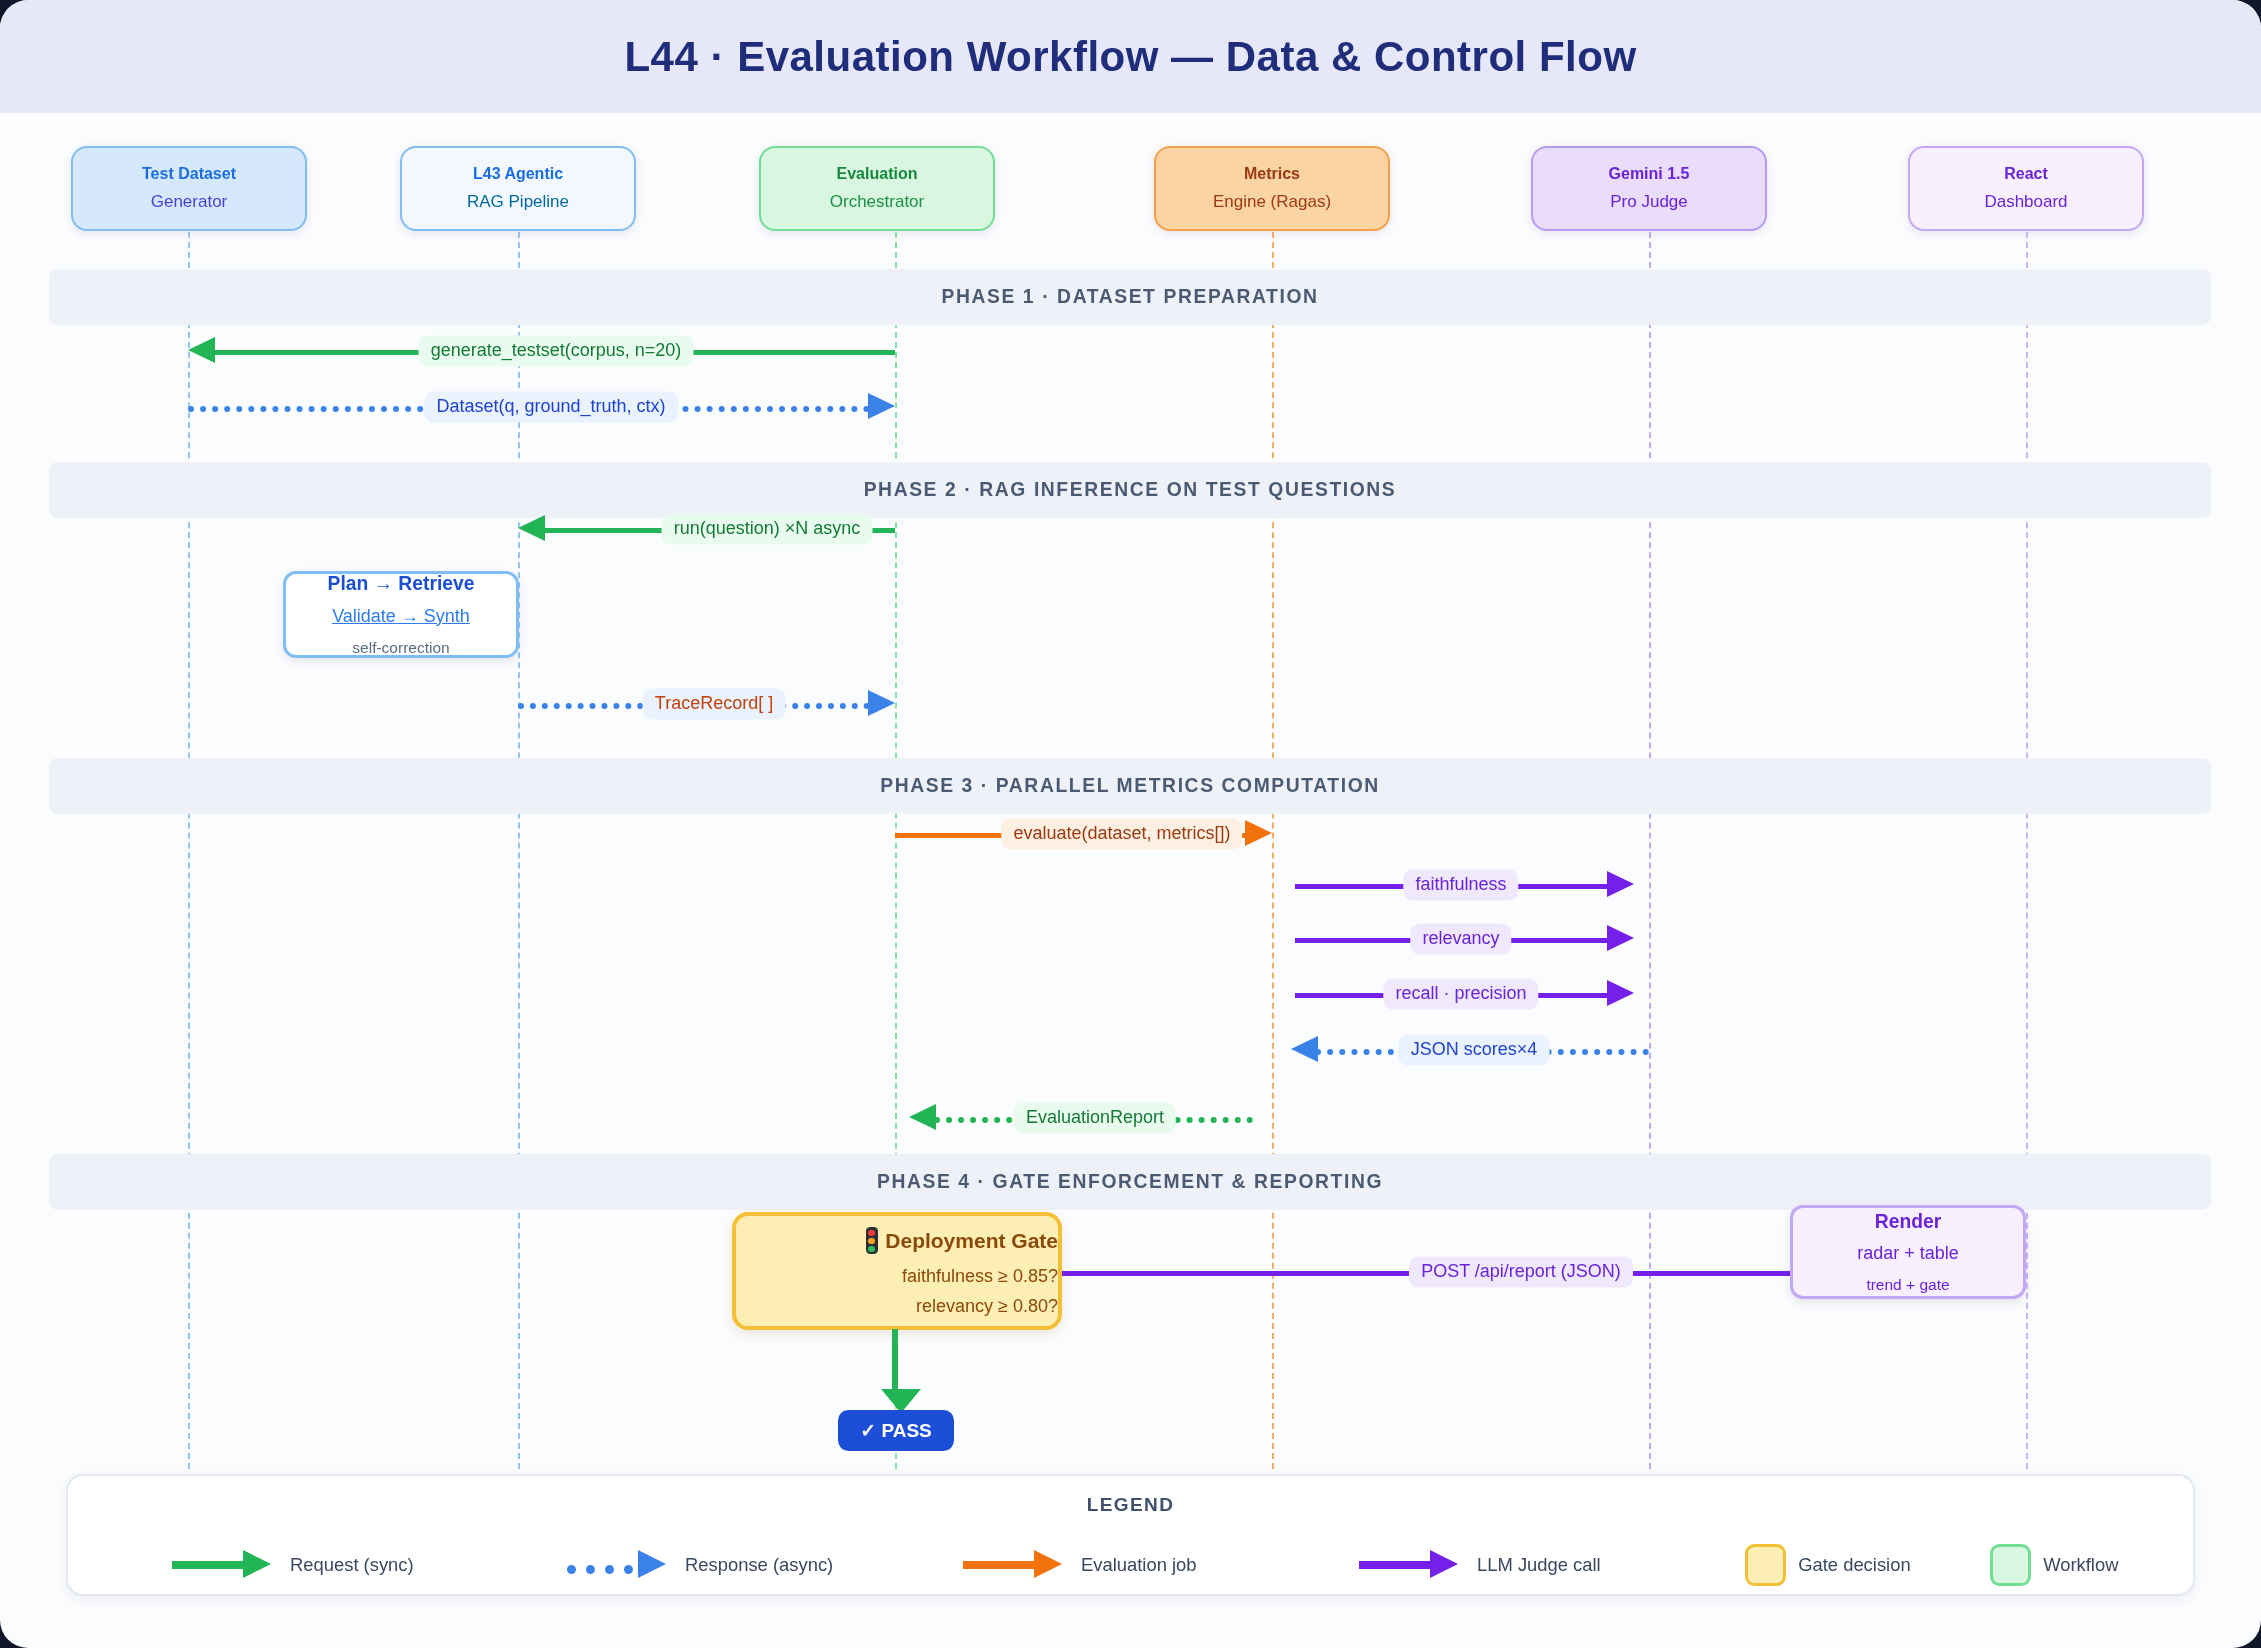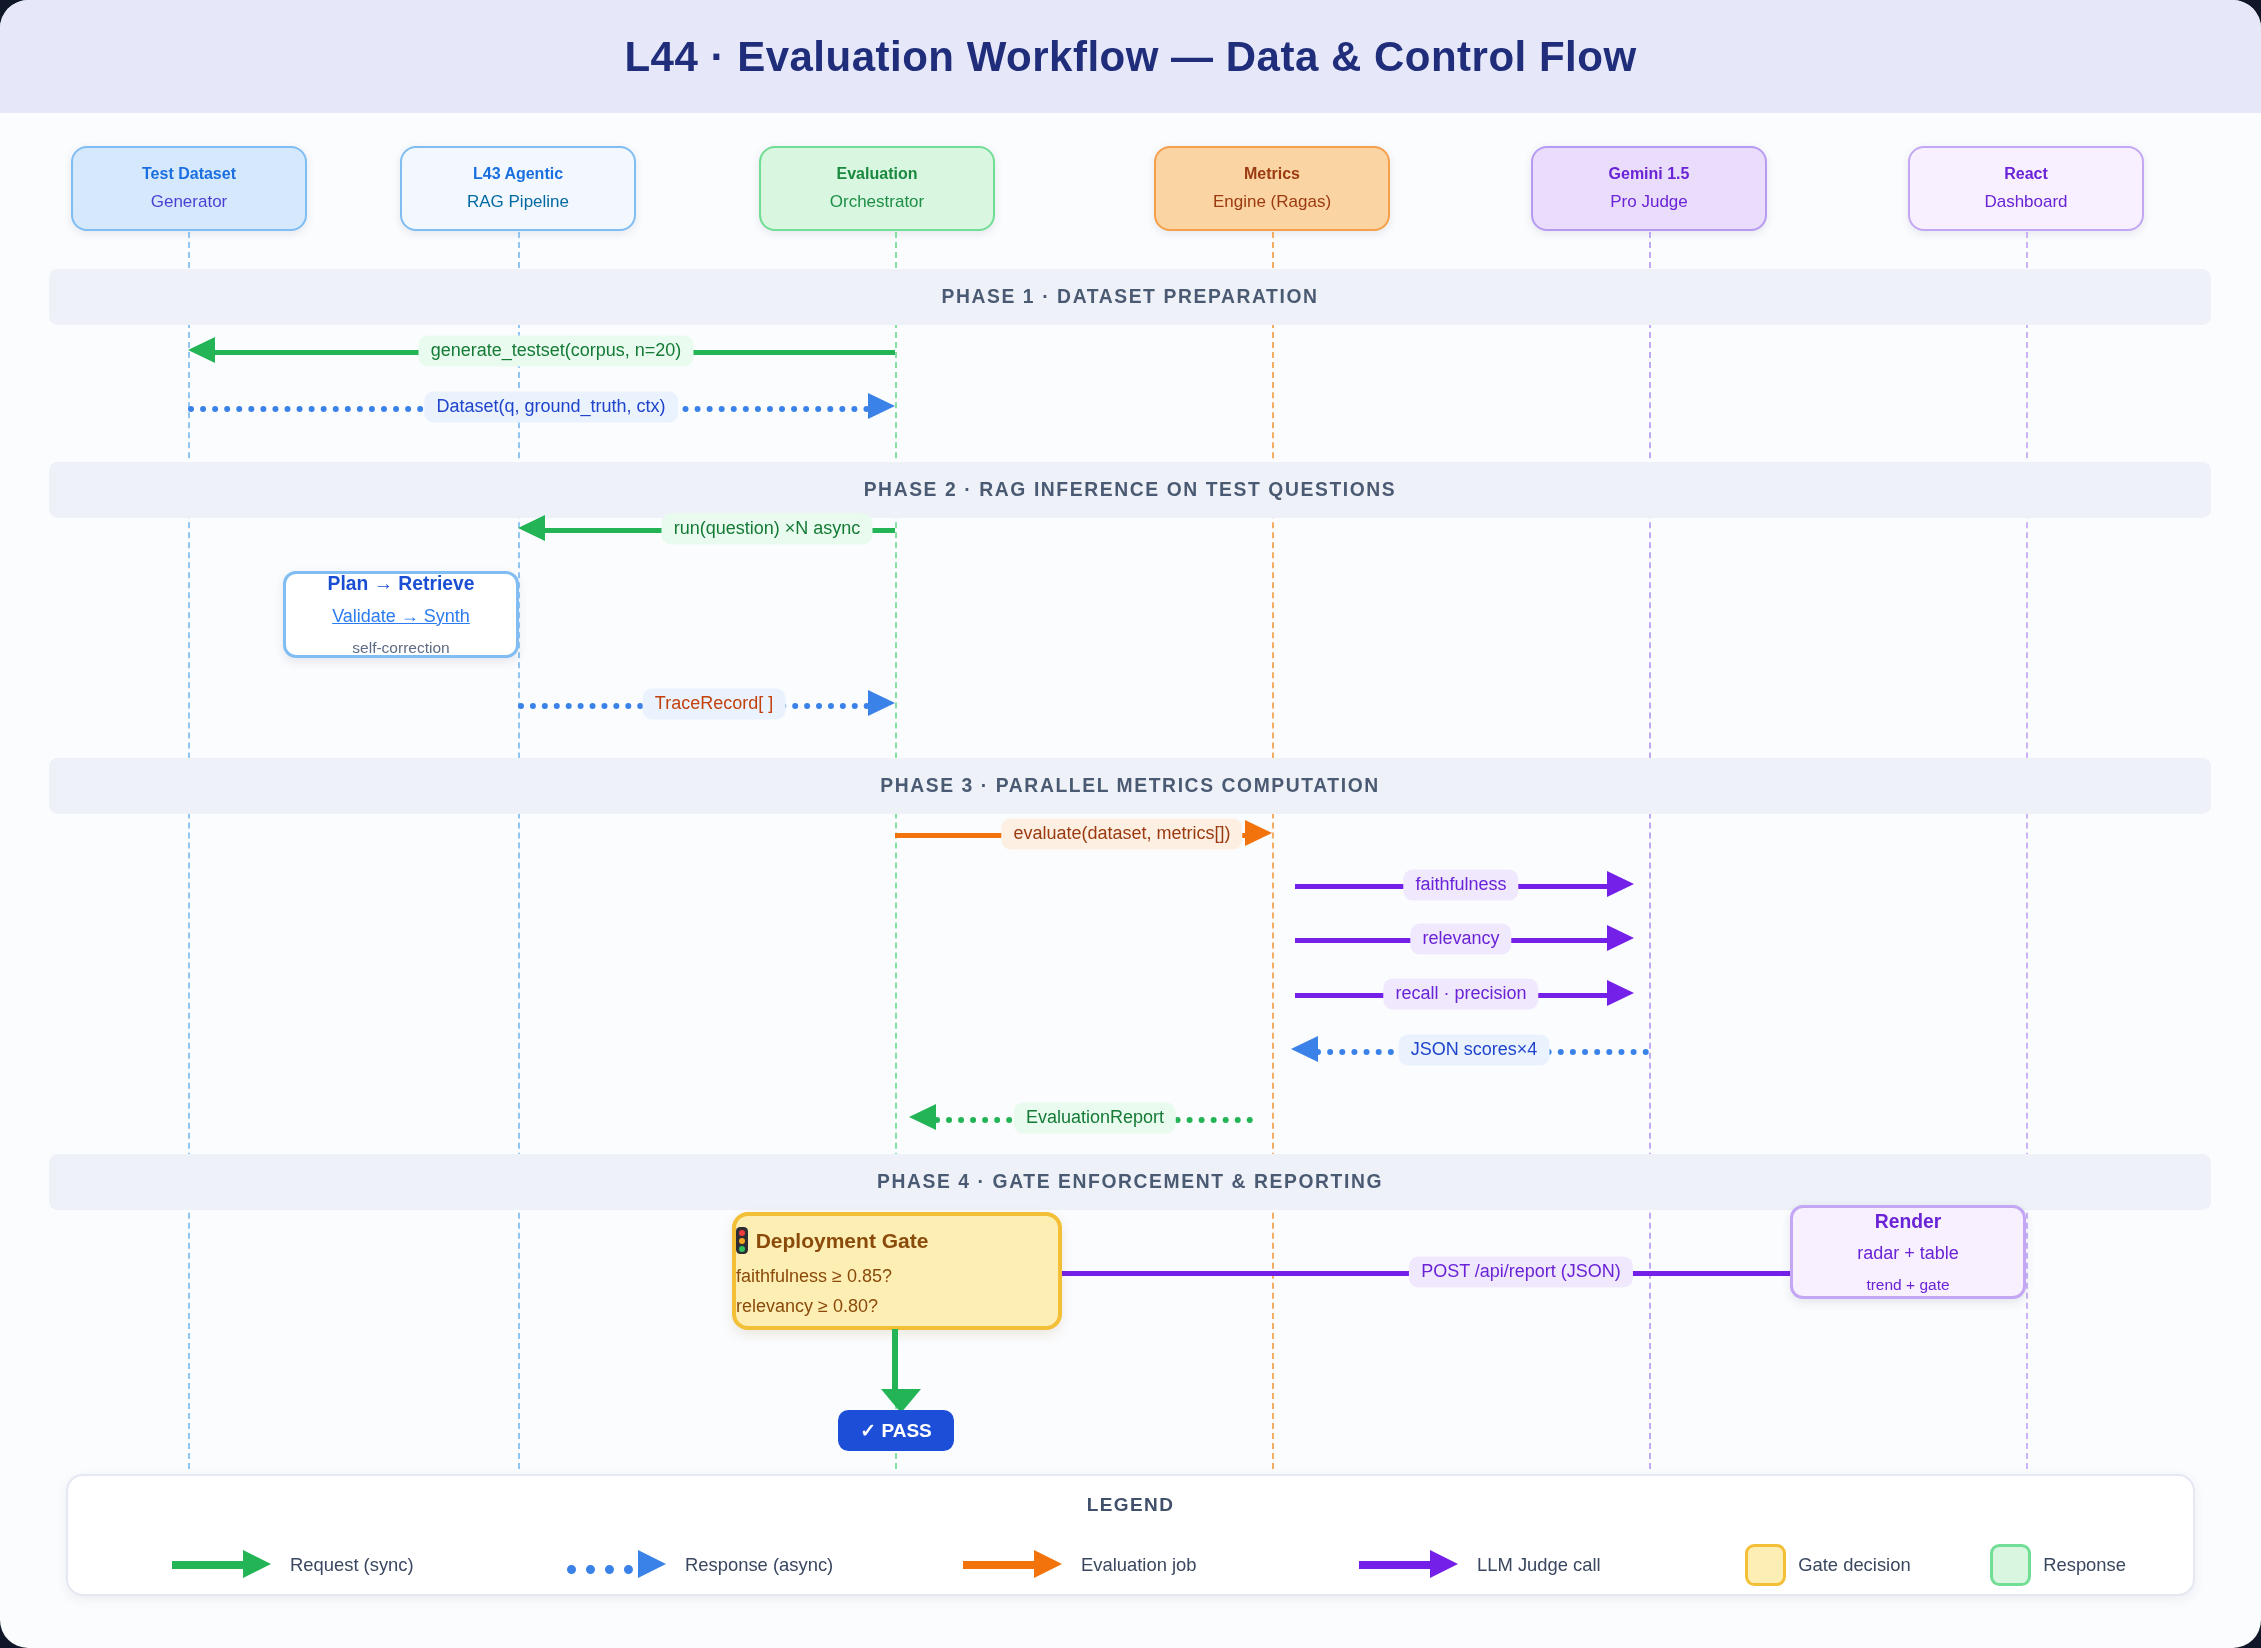--- a/index.html
+++ b/index.html
@@ -86,21 +86,21 @@
   }
   .note .n1{font-size:19.3px;font-weight:bold;line-height:1.1;}
   .note .n2{font-size:18px;margin-top:12.2px;line-height:1.1;}
   .note .n3{font-size:15.5px;margin-top:12.2px;line-height:1.1;}
 
   
   #gate{
     position:absolute;left:732px;top:1212px;width:330px;height:118px;
     box-sizing:border-box;background:#fdeeb4;
     border:4.2px solid #f2bf36;border-radius:16px;
-    display:flex;flex-direction:column;align-items:flex-start;justify-content:center;
+    display:flex;flex-direction:column;align-items:flex-end;justify-content:center;
     box-shadow:0 4.7px 11.3px rgba(120,90,10,.12);
   }
   #gate .gh{font-size:21px;font-weight:bold;color:#8a4a0a;display:flex;align-items:center;gap:7.5px;}
   #gate .gc{font-size:18px;color:#8a4a0a;margin-top:12.2px;line-height:1;}
   .tl{
     display:inline-block;width:12.2px;height:27px;border-radius:4.2px;
     background:#2d2d33;position:relative;
   }
   .tl i{position:absolute;left:2.8px;width:6.6px;height:6.6px;border-radius:50%;}
   .tl i:nth-child(1){top:2.4px;background:#ef3b3b;}
@@ -324,19 +324,19 @@
             <div class="lhead" style="border-left: 28px solid rgb(116, 32, 232);"></div>
           </div>
           <div class="ltext">LLM Judge call</div>
         </div>
         <div class="litem" style="position: absolute; left: 1677px; top: 0px; height: 38px;">
           <div class="lswatch" style="background: rgb(253, 238, 180); border-color: rgb(242, 191, 54);"></div>
           <div class="ltext">Gate decision</div>
         </div>
         <div class="litem" style="position: absolute; left: 1922px; top: 0px; height: 38px;">
           <div class="lswatch" style="background: rgb(216, 246, 224); border-color: rgb(114, 221, 149);"></div>
-          <div class="ltext">Response</div>
+          <div class="ltext">Workflow</div>
         </div>
       </div>
   </div>
 
 </div>
 
 
 </body></html>

